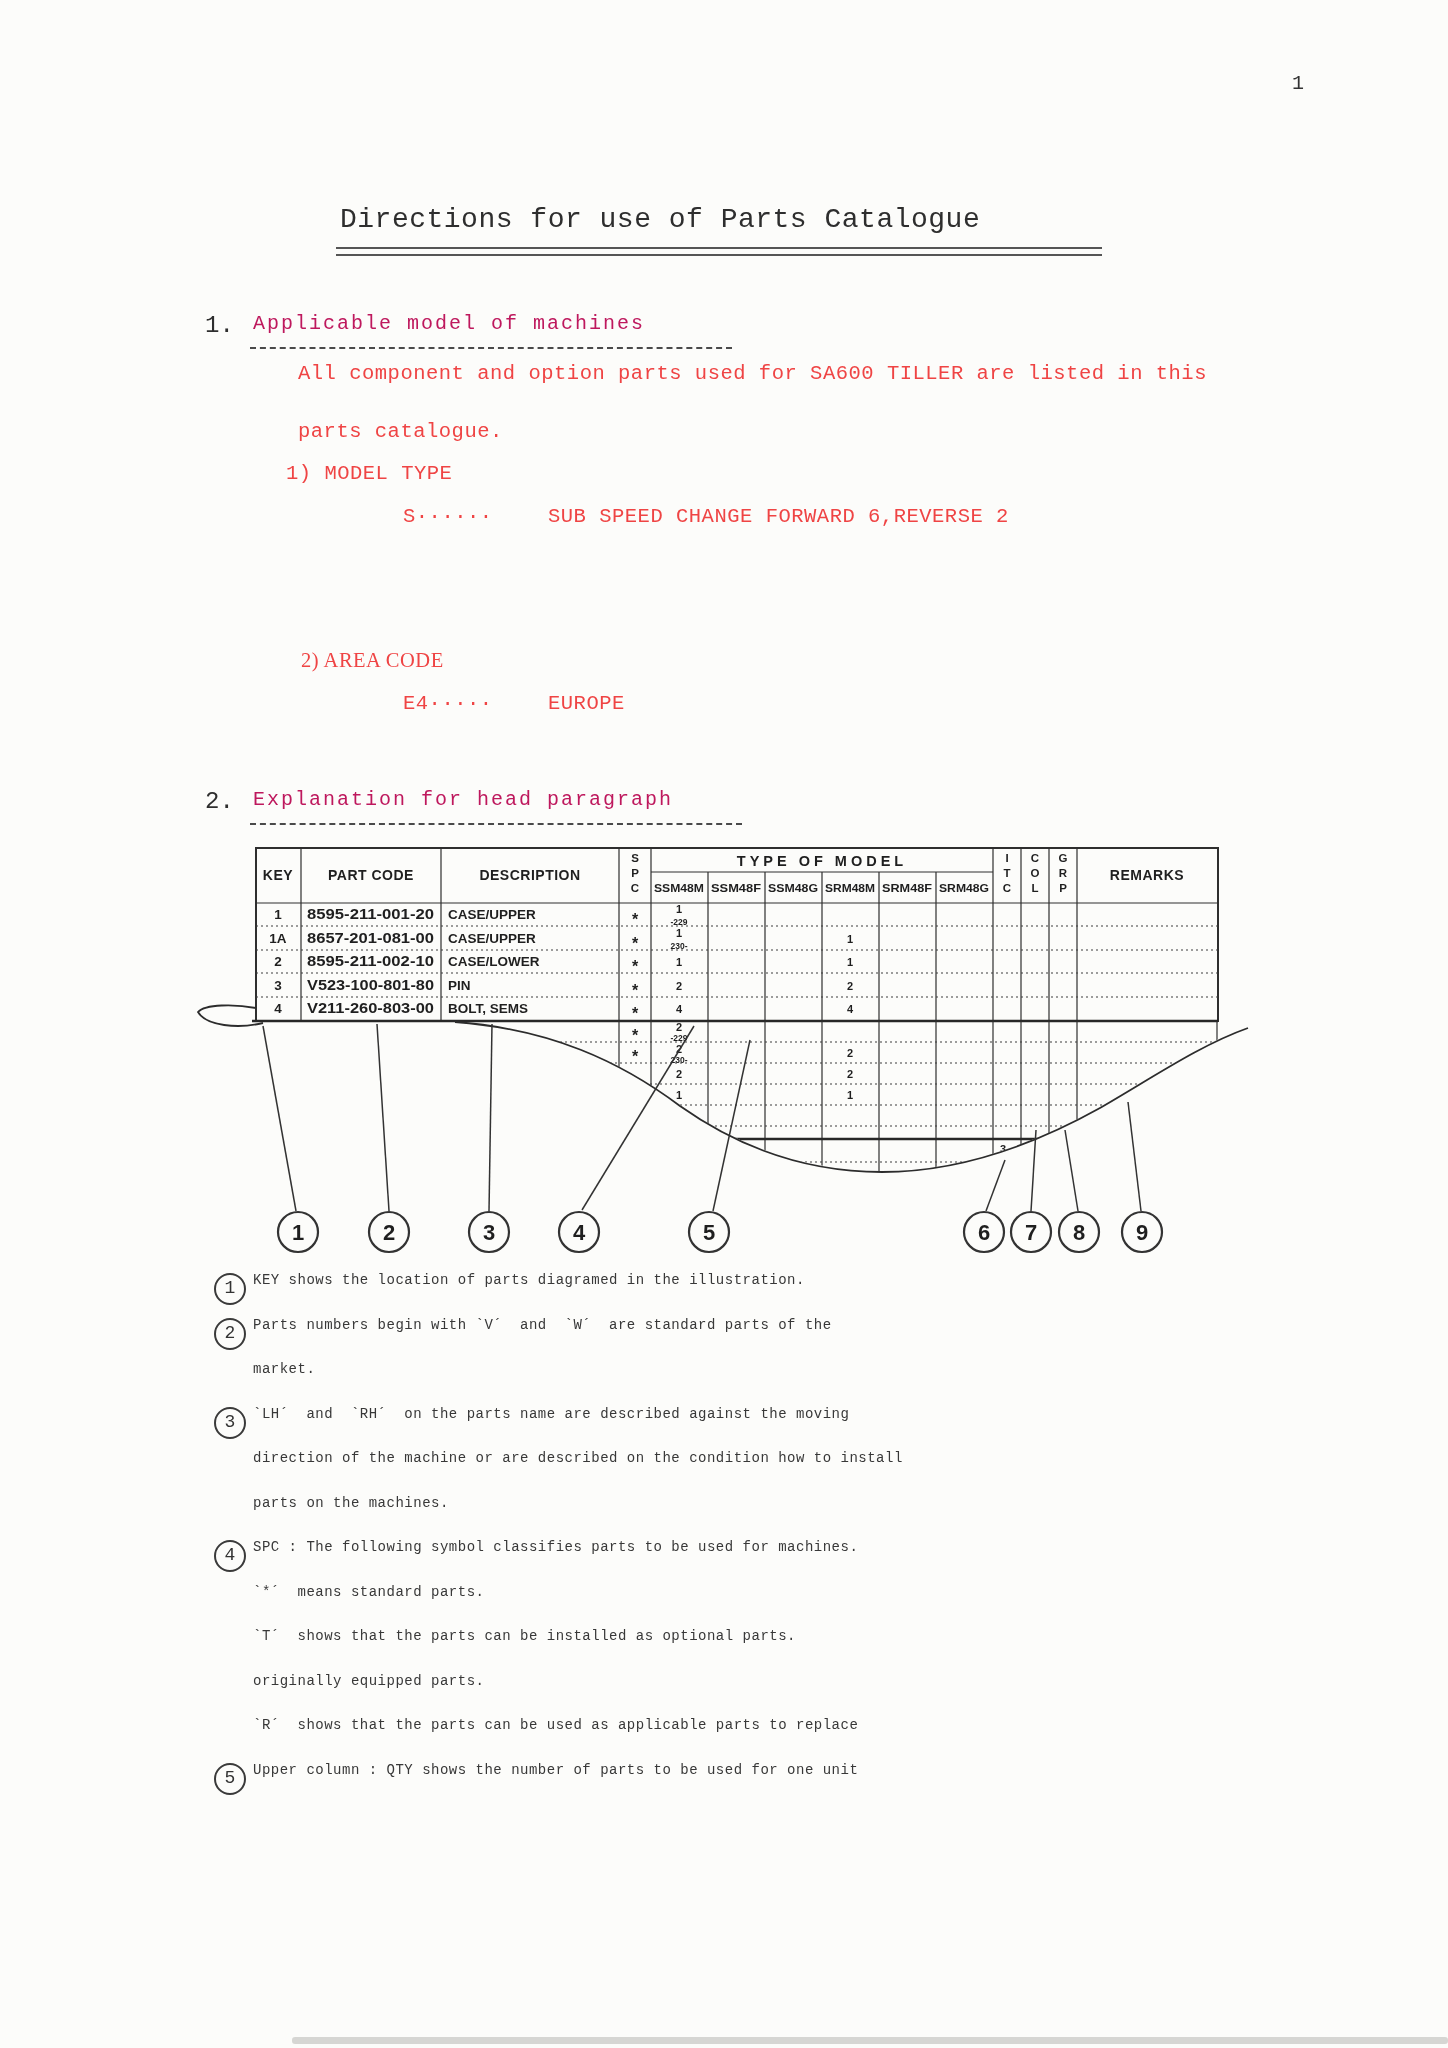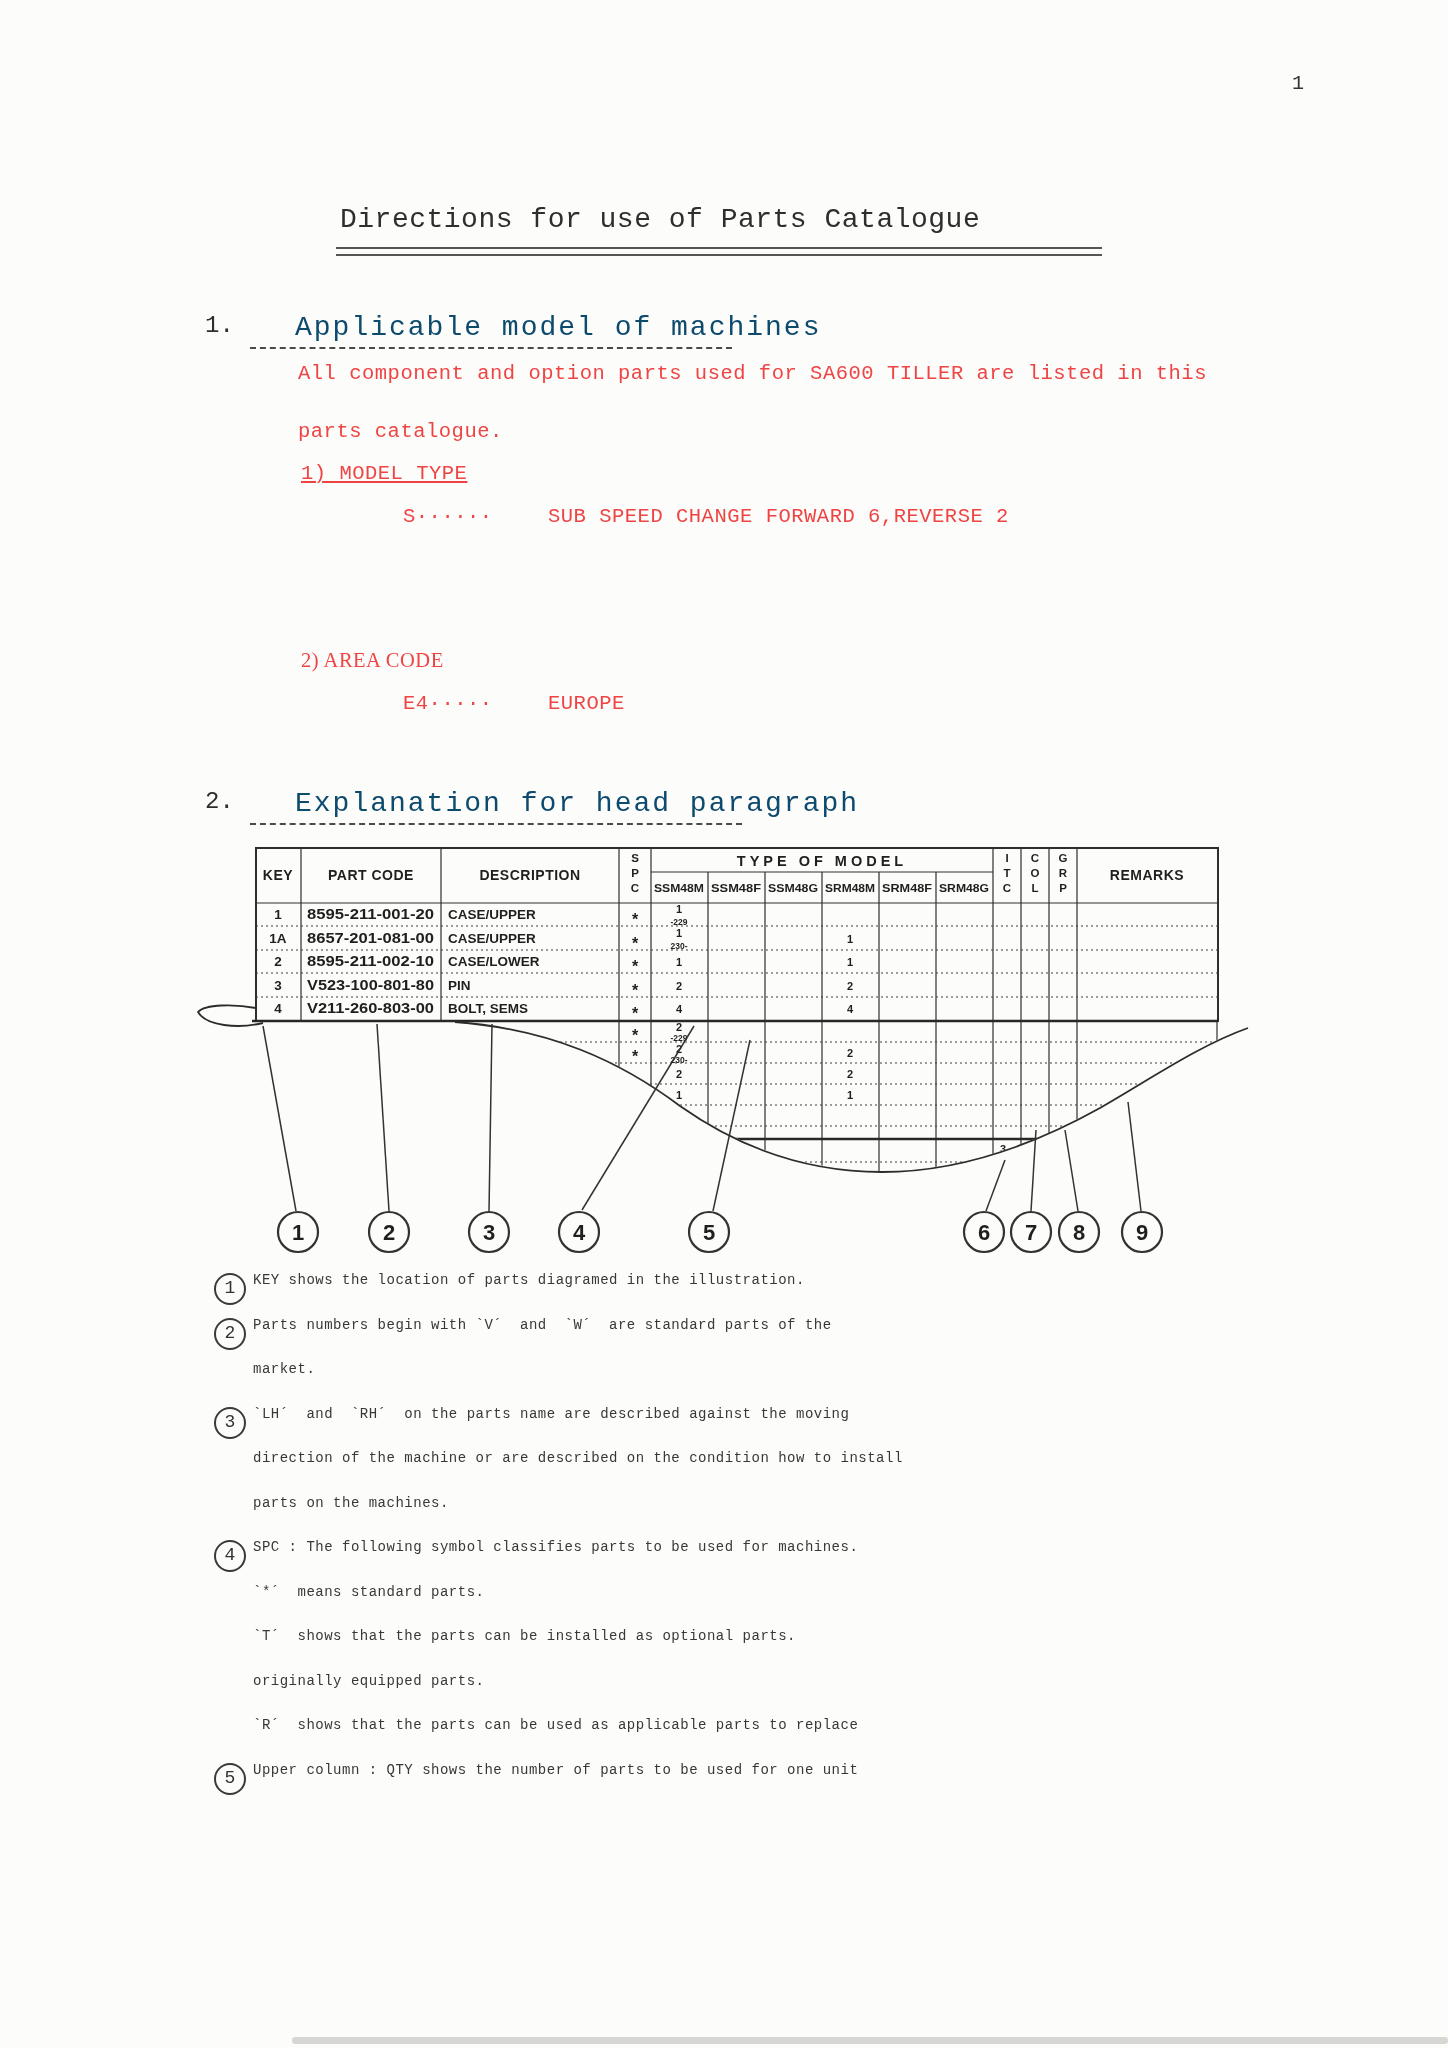--- a/index.html
+++ b/index.html
@@ -6,21 +6,21 @@
   .page{
     position:relative;width:1448px;height:2048px;margin:0 auto;
     background:#fcfcfa;overflow:hidden;
     font-family:"Liberation Mono",monospace;color:#333;
   }
   .abs{position:absolute;white-space:pre;}
   .pagenum{font-size:20px;}
   .doc-title{font-size:28px;letter-spacing:.5px;color:#2e2e2e;}
   .title-rule{border-top:2.5px solid #555;border-bottom:2.5px solid #555;height:5px;}
   .sec-num{font-size:24px;color:#2e2e2e;}
-  .sec-head{font-size:28px;letter-spacing:2px;color:#0c4a6e;margin-left:42px;}
+  .sec-head{font-size:20px;letter-spacing:2px;color:#be185d;}
   .dash-rule{border-bottom:2px dashed #4a4a4a;height:1px;}
   .body-txt{font-size:20.5px;letter-spacing:.5px;color:#ef4444;margin-left:48px;}
   .notes{position:absolute;left:0;top:1272px;width:1448px;}
   .note{position:relative;height:44.5px;}
   .note .ntext{position:absolute;left:253px;top:0;font-size:14px;letter-spacing:.5px;white-space:pre;color:#383838;}
   .note .nnum{
     position:absolute;left:214px;top:1px;width:28px;height:28px;
     border:2px solid #3a3a3a;border-radius:50%;
     font-size:18px;line-height:27px;text-align:center;color:#333;
   }
@@ -56,21 +56,21 @@
   <div class="abs doc-title" style="left:340px;top:204px;">Directions for use of Parts Catalogue</div>
   <div class="abs title-rule" style="left:336px;top:247px;width:766px;"></div>
 
   <div class="abs sec-num" style="left:205px;top:312px;">1.</div>
   <div class="abs sec-head" style="left:253px;top:312px;">Applicable model of machines</div>
   <div class="abs dash-rule" style="left:250px;top:346px;width:482px;"></div>
 
   <div class="abs body-txt" style="left:250px;top:362px;">All component and option parts used for SA600 TILLER are listed in this</div>
   <div class="abs body-txt" style="left:250px;top:420px;text-align:right;">parts catalogue.</div>
 
-  <div class="abs body-txt" style="left:253px;top:462px;text-decoration:underline;">1) MODEL TYPE</div>
+  <div class="abs body-txt" style="left:238px;top:462px;">1) MODEL TYPE</div>
   <div class="abs body-txt" style="left:355px;top:505px;">S······</div>
   <div class="abs body-txt" style="left:500px;top:505px;">SUB SPEED CHANGE FORWARD 6,REVERSE 2</div>
 
   <div class="abs body-txt" style="left:253px;top:649px;font-family:Liberation Serif, serif;">2) AREA CODE</div>
   <div class="abs body-txt" style="left:355px;top:692px;">E4·····</div>
   <div class="abs body-txt" style="left:500px;top:692px;">EUROPE</div>
 
   <div class="abs sec-num" style="left:205px;top:788px;">2.</div>
   <div class="abs sec-head" style="left:253px;top:788px;">Explanation for head paragraph</div>
   <div class="abs dash-rule" style="left:250px;top:822px;width:492px;"></div>

